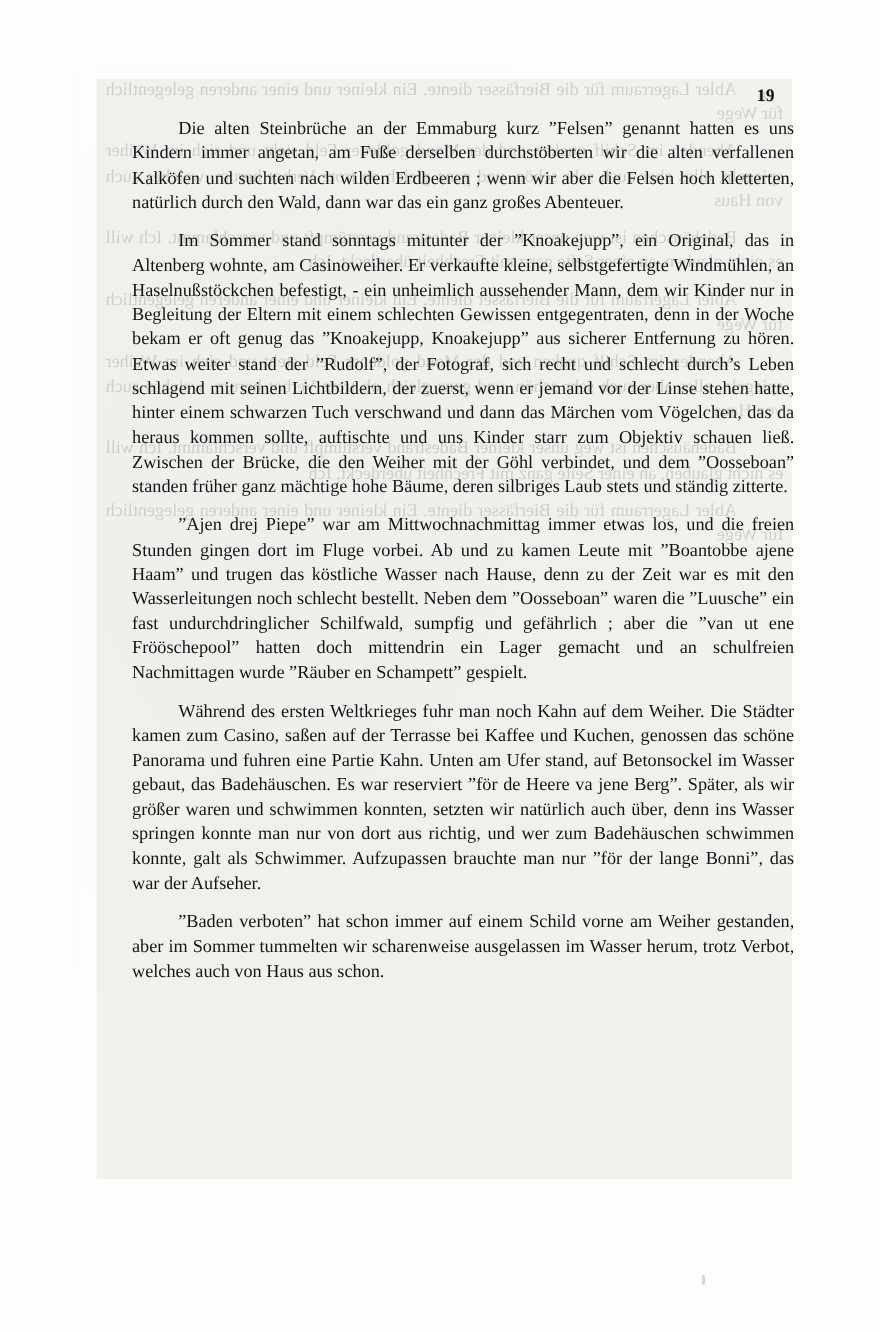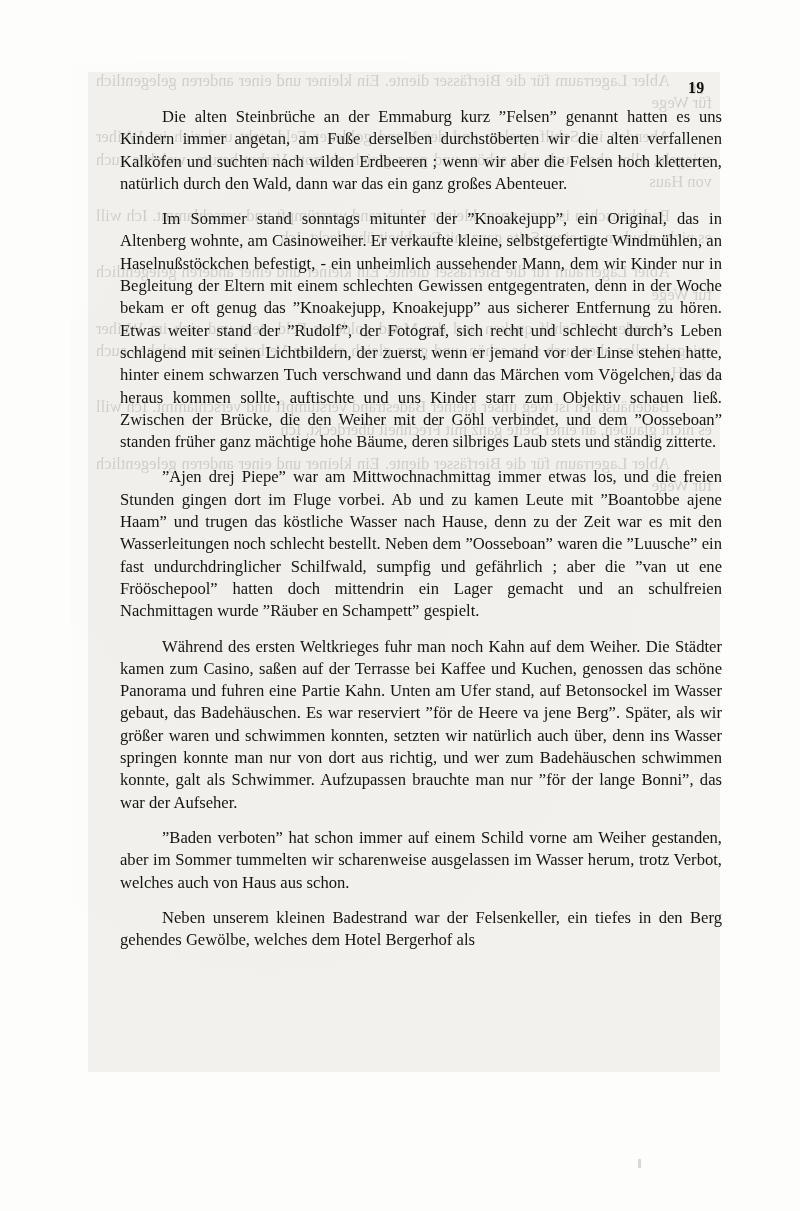--- a/index.html
+++ b/index.html
@@ -136,18 +136,17 @@
   </div>
 
   <div class="page-number">19</div>
 
   <div class="text-column">
     <p>Die alten Steinbrüche an der Emmaburg kurz ”Felsen” genannt hatten es uns Kindern immer angetan, am Fuße derselben durchstöberten wir die alten verfallenen Kalköfen und suchten nach wilden Erdbeeren ; wenn wir aber die Felsen hoch kletterten, natürlich durch den Wald, dann war das ein ganz großes Abenteuer.</p>
     <p>Im Sommer stand sonntags mitunter der ”Knoakejupp”, ein Original, das in Altenberg wohnte, am Casinoweiher. Er verkaufte kleine, selbstgefertigte Windmühlen, an Haselnußstöckchen befestigt, - ein unheimlich aussehender Mann, dem wir Kinder nur in Begleitung der Eltern mit einem schlechten Gewissen entgegentraten, denn in der Woche bekam er oft genug das ”Knoakejupp, Knoakejupp” aus sicherer Entfernung zu hören. Etwas weiter stand der ”Rudolf”, der Fotograf, sich recht und schlecht durch’s Leben schlagend mit seinen Lichtbildern, der zuerst, wenn er jemand vor der Linse stehen hatte, hinter einem schwarzen Tuch verschwand und dann das Märchen vom Vögelchen, das da heraus kommen sollte, auftischte und uns Kinder starr zum Objektiv schauen ließ. Zwischen der Brücke, die den Weiher mit der Göhl verbindet, und dem ”Oosseboan” standen früher ganz mächtige hohe Bäume, deren silbriges Laub stets und ständig zitterte.</p>
     <p>”Ajen drej Piepe” war am Mittwochnachmittag immer etwas los, und die freien Stunden gingen dort im Fluge vorbei. Ab und zu kamen Leute mit ”Boantobbe ajene Haam” und trugen das köstliche Wasser nach Hause, denn zu der Zeit war es mit den Wasserleitungen noch schlecht bestellt. Neben dem ”Oosseboan” waren die ”Luusche” ein fast undurchdringlicher Schilfwald, sumpfig und gefährlich ; aber die ”van ut ene Frööschepool” hatten doch mittendrin ein Lager gemacht und an schulfreien Nachmittagen wurde ”Räuber en Schampett” gespielt.</p>
     <p>Während des ersten Weltkrieges fuhr man noch Kahn auf dem Weiher. Die Städter kamen zum Casino, saßen auf der Terrasse bei Kaffee und Kuchen, genossen das schöne Panorama und fuhren eine Partie Kahn. Unten am Ufer stand, auf Betonsockel im Wasser gebaut, das Badehäuschen. Es war reserviert ”för de Heere va jene Berg”. Später, als wir größer waren und schwimmen konnten, setzten wir natürlich auch über, denn ins Wasser springen konnte man nur von dort aus richtig, und wer zum Badehäuschen schwimmen konnte, galt als Schwimmer. Aufzupassen brauchte man nur ”för der lange Bonni”, das war der Aufseher.</p>
     <p>”Baden verboten” hat schon immer auf einem Schild vorne am Weiher gestanden, aber im Sommer tummelten wir scharenweise ausgelassen im Wasser herum, trotz Verbot, welches auch von Haus aus schon.</p>
-    <p>Neben unserem kleinen Badestrand war der Felsenkeller, ein tiefes in den Berg gehendes Gewölbe, welches dem Hotel Bergerhof als</p>
   </div>
 
   <div class="scan-speck"></div>
 
 </div>
 
 </body></html>

